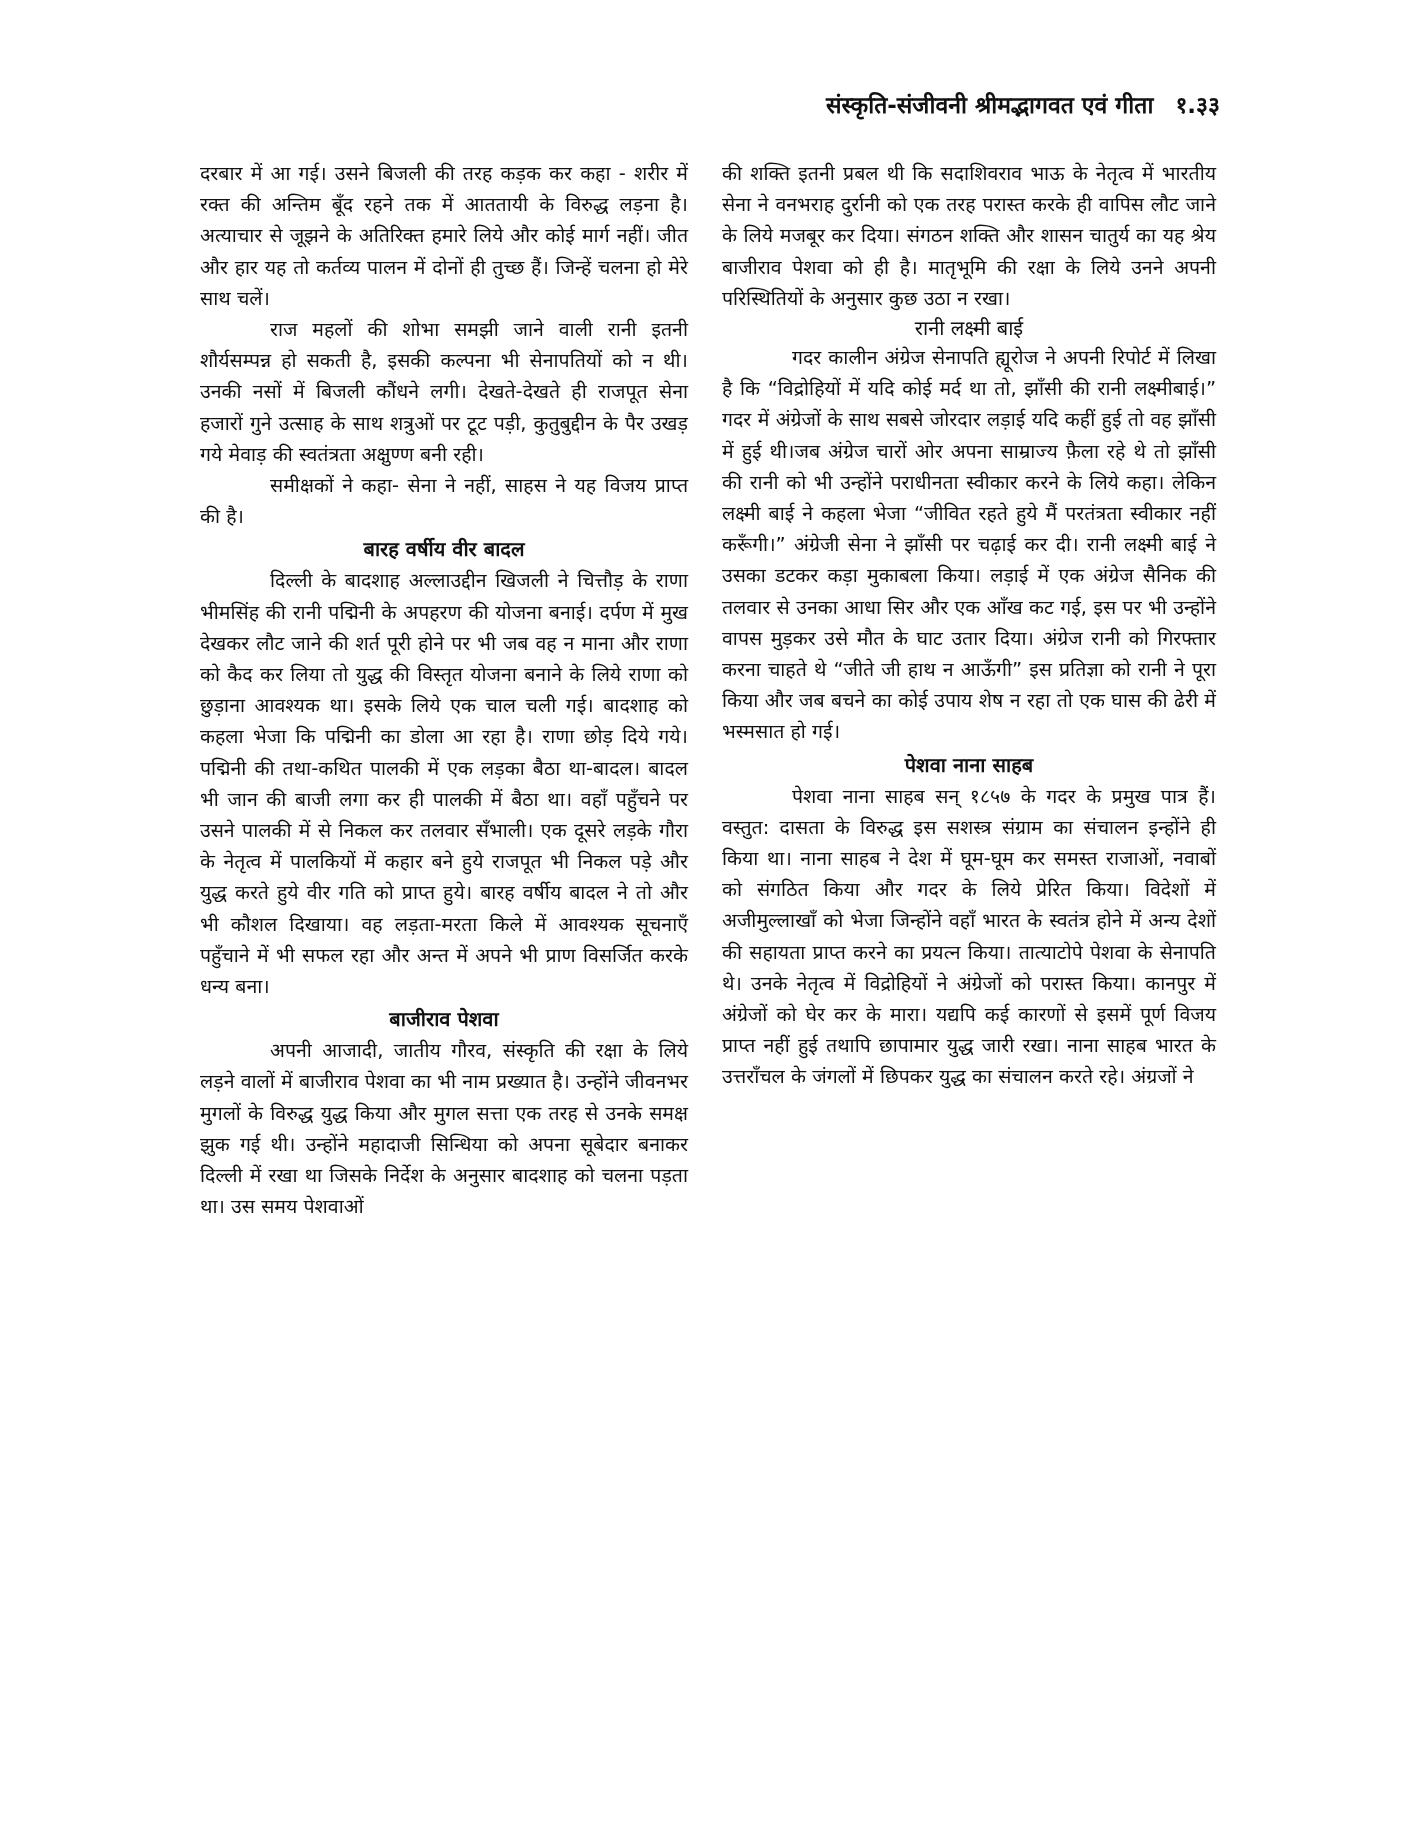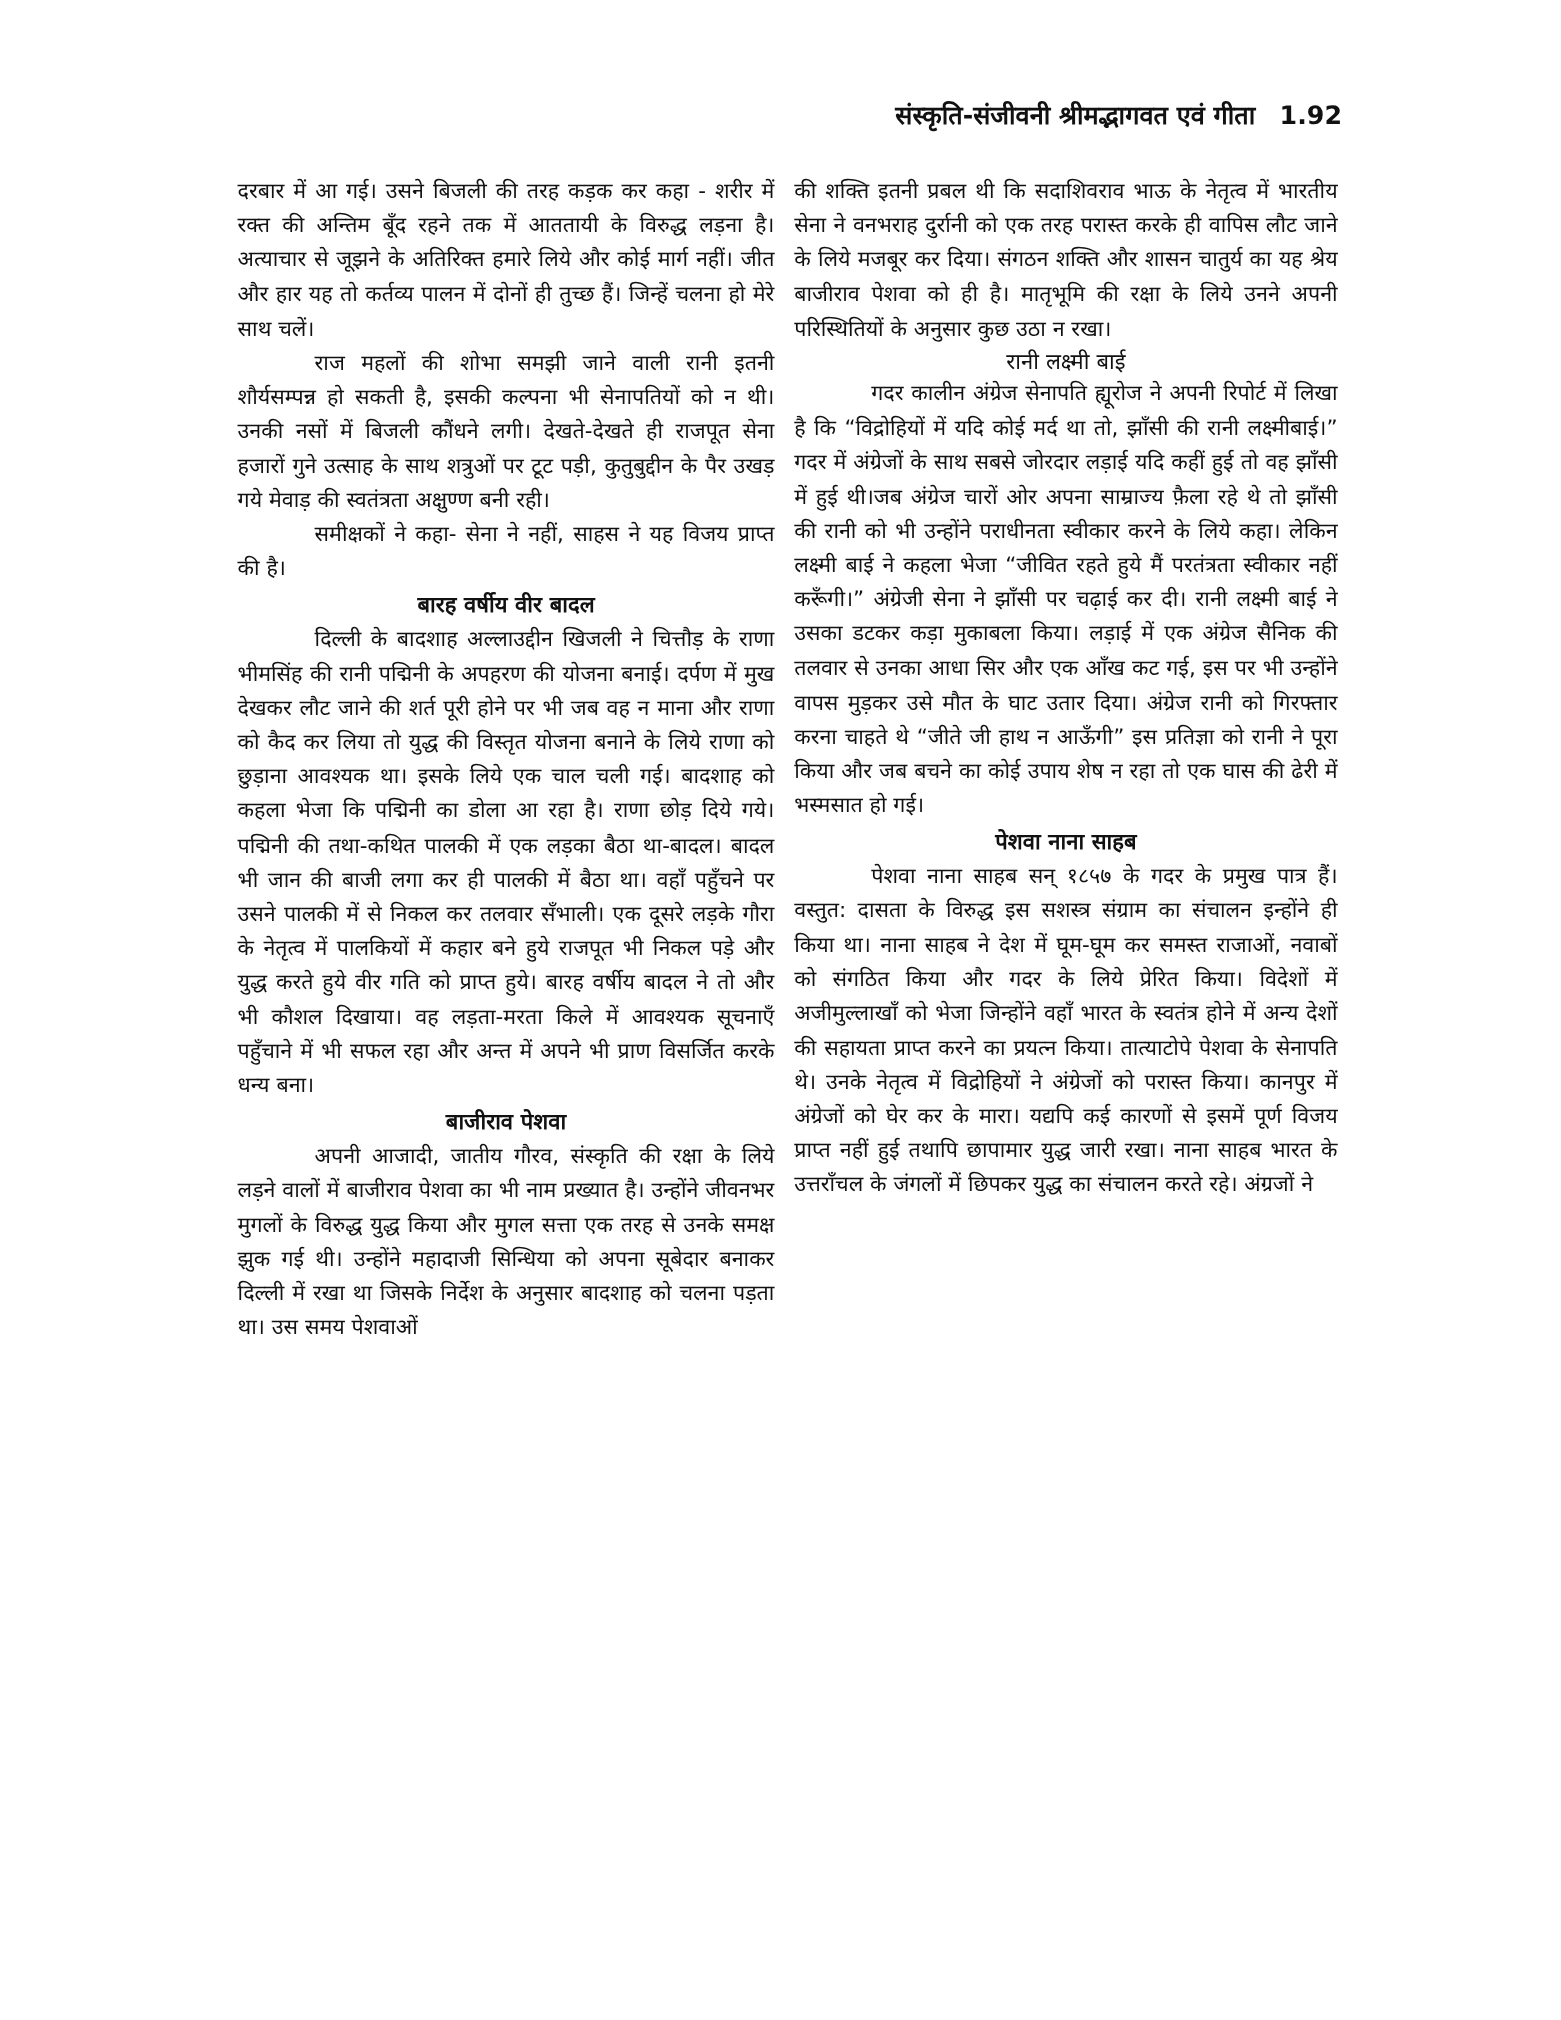--- a/index.html
+++ b/index.html
@@ -2,34 +2,34 @@
 <html><head>
 <meta charset="utf-8">
 <style>
   html, body { margin: 0; padding: 0; background: #ffffff; }
   body { width: 1419px; height: 1836px; position: relative; overflow: hidden;
          font-family: "DejaVu Sans", sans-serif; color: #111; }
   .running-header { position: absolute; top: 88px; left: 760px; width: 460px; text-align: right;
          font-size: 23px; font-weight: bold; white-space: nowrap; }
   .running-header .pn { margin-left: 14px; }
   .col { position: absolute; top: 158px; width: 488px; font-size: 19.5px; line-height: 31.2px; text-align: justify; }
-  .col.left { left: 216px; }
+  .col.left { left: 200px; }
   .col.right { left: 722px; width: 494px; }
   .col p { margin: 0; text-indent: 0; }
   .col p.ind { text-indent: 70px; }
   .col h3 { margin: 2px 0 0 0; font-size: 20px; line-height: 31px; text-align: center; font-weight: bold; }
   .col h2 { margin: 6px 0 0 0; font-size: 27px; line-height: 36px; text-align: center; font-weight: bold; }
   .col h4 { margin: 0; font-size: 20px; line-height: 28px; text-align: center; font-weight: normal; }
 </style>
 </head>
 <body>
 
 <div class="running-header">
   <span>संस्कृति-संजीवनी श्रीमद्भागवत एवं गीता</span>
-  <span class="pn">1.92</span>
+  <span class="pn">१.३३</span>
 </div>
 
 <div class="col left">
   <p>दरबार में आ गई। उसने बिजली की तरह कड़क कर कहा - शरीर में रक्त की अन्तिम बूँद रहने तक में आततायी के विरुद्ध लड़ना है। अत्याचार से जूझने के अतिरिक्त हमारे लिये और कोई मार्ग नहीं। जीत और हार यह तो कर्तव्य पालन में दोनों ही तुच्छ हैं। जिन्हें चलना हो मेरे साथ चलें।</p>
   <p class="ind">राज महलों की शोभा समझी जाने वाली रानी इतनी शौर्यसम्पन्न हो सकती है, इसकी कल्पना भी सेनापतियों को न थी। उनकी नसों में बिजली कौंधने लगी। देखते-देखते ही राजपूत सेना हजारों गुने उत्साह के साथ शत्रुओं पर टूट पड़ी, कुतुबुद्दीन के पैर उखड़ गये मेवाड़ की स्वतंत्रता अक्षुण्ण बनी रही।</p>
   <p class="ind">समीक्षकों ने कहा- सेना ने नहीं, साहस ने यह विजय प्राप्त की है।</p>
   <h3>बारह वर्षीय वीर बादल</h3>
   <p class="ind">दिल्ली के बादशाह अल्लाउद्दीन खिजली ने चित्तौड़ के राणा भीमसिंह की रानी पद्मिनी के अपहरण की योजना बनाई। दर्पण में मुख देखकर लौट जाने की शर्त पूरी होने पर भी जब वह न माना और राणा को कैद कर लिया तो युद्ध की विस्तृत योजना बनाने के लिये राणा को छुड़ाना आवश्यक था। इसके लिये एक चाल चली गई। बादशाह को कहला भेजा कि पद्मिनी का डोला आ रहा है। राणा छोड़ दिये गये। पद्मिनी की तथा-कथित पालकी में एक लड़का बैठा था-बादल। बादल भी जान की बाजी लगा कर ही पालकी में बैठा था। वहाँ पहुँचने पर उसने पालकी में से निकल कर तलवार सँभाली। एक दूसरे लड़के गौरा के नेतृत्व में पालकियों में कहार बने हुये राजपूत भी निकल पड़े और युद्ध करते हुये वीर गति को प्राप्त हुये। बारह वर्षीय बादल ने तो और भी कौशल दिखाया। वह लड़ता-मरता किले में आवश्यक सूचनाएँ पहुँचाने में भी सफल रहा और अन्त में अपने भी प्राण विसर्जित करके धन्य बना।</p>
   <h3>बाजीराव पेशवा</h3>
   <p class="ind">अपनी आजादी, जातीय गौरव, संस्कृति की रक्षा के लिये लड़ने वालों में बाजीराव पेशवा का भी नाम प्रख्यात है। उन्होंने जीवनभर मुगलों के विरुद्ध युद्ध किया और मुगल सत्ता एक तरह से उनके समक्ष झुक गई थी। उन्होंने महादाजी सिन्धिया को अपना सूबेदार बनाकर दिल्ली में रखा था जिसके निर्देश के अनुसार बादशाह को चलना पड़ता था। उस समय पेशवाओं</p>

